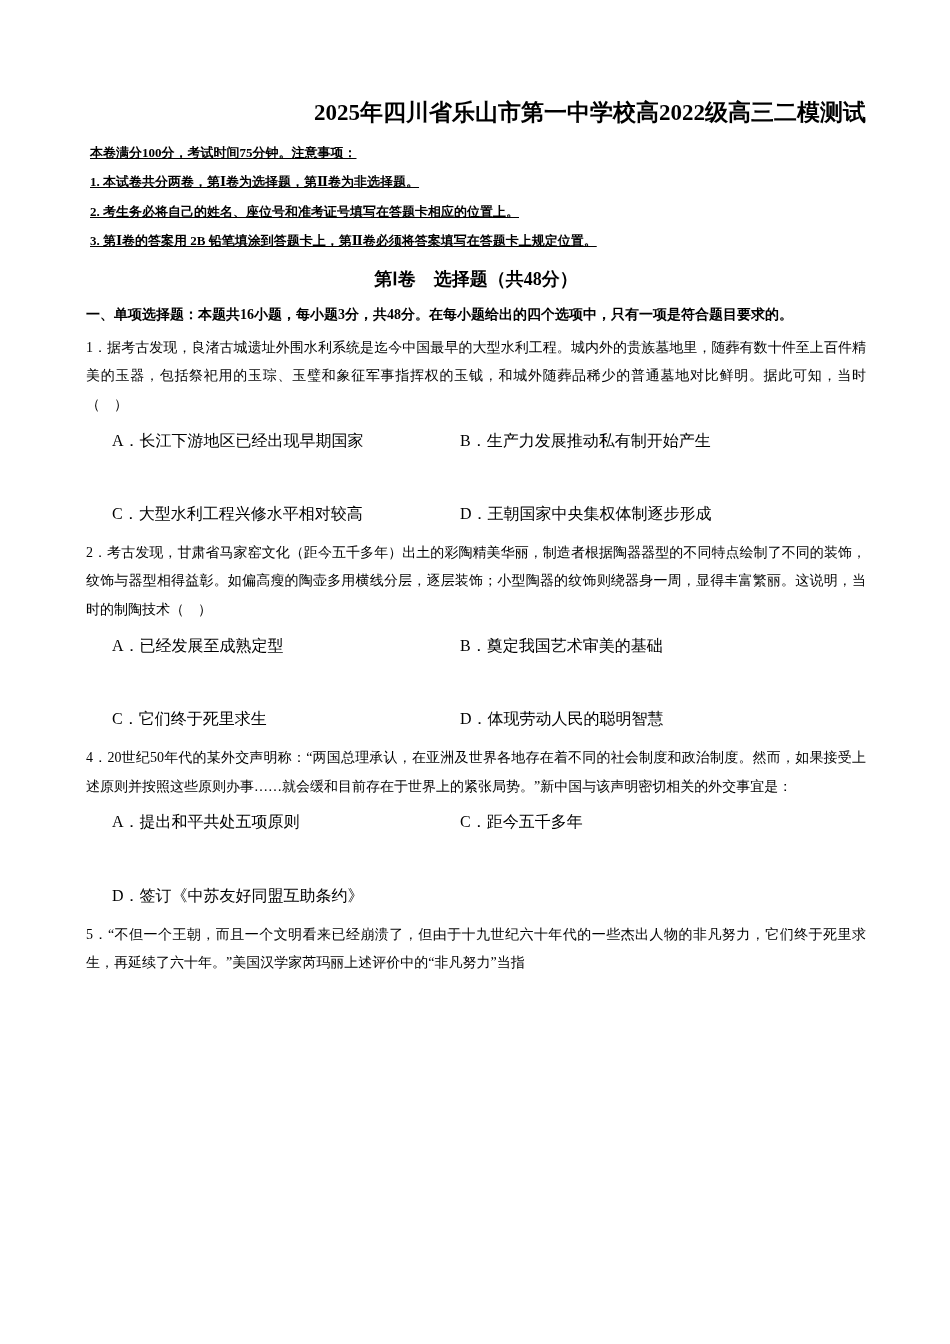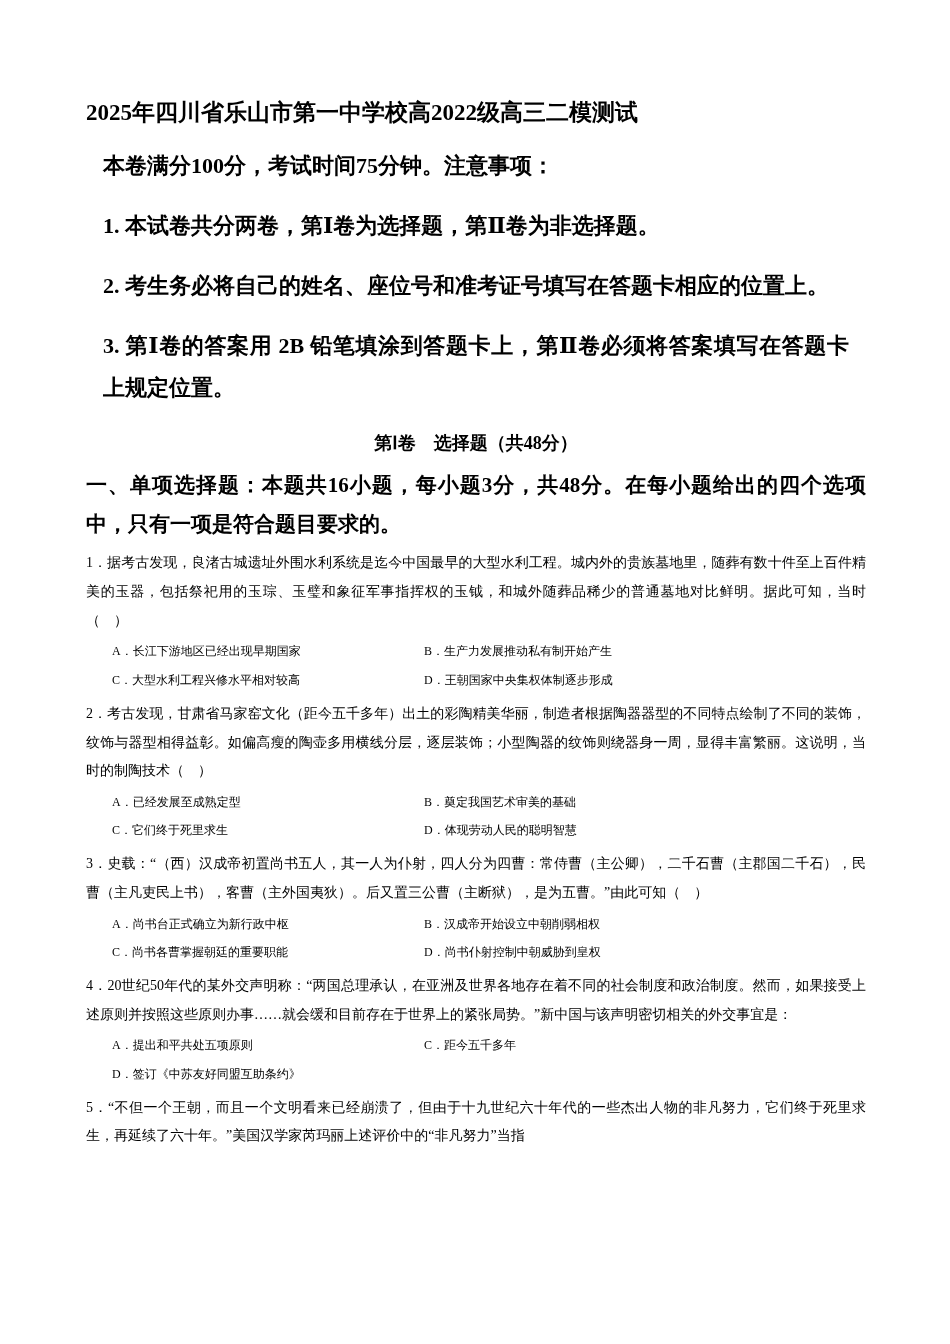--- a/index.html
+++ b/index.html
@@ -10,69 +10,71 @@
     font-family: "Liberation Serif", "DejaVu Serif", serif;
   }
   .page {
     width: 950px;
     min-height: 1344px;
     box-sizing: border-box;
     padding: 98px 84px 40px 86px;
     background: #ffffff;
   }
   .title {
-    text-align: left;
+    text-align: right;
     font-size: 23px;
     font-weight: bold;
     margin: 0 0 12px 0;
     line-height: 1.3;
   }
   .subject {
     text-align: center;
     font-size: 27px;
     font-weight: bold;
     letter-spacing: 10px;
     margin: 0 0 20px 0;
   }
   .notice {
-    font-size: 22px;
+    font-size: 13px;
     font-weight: bold;
     line-height: 1.95;
-    margin: 17px;
+    margin: 4px;
     text-align: justify;
+    text-decoration: underline;
   }
   .section-header {
     text-align: center;
     font-size: 18px;
     font-weight: bold;
     margin: 10px 0 6px 0;
     line-height: 1.8;
     font-family: Liberation Serif, serif;
   }
   .instruction {
-    font-size: 21px;
+    font-size: 14px;
     font-weight: bold;
     line-height: 1.85;
     margin: 0 0 6px 0;
     text-align: justify;
   }
   .question { margin: 0; }
   .stem {
     font-size: 14px;
     line-height: 2.05;
     margin: 6px 0 0 0;
     text-align: justify;
   }
   .options {
     display: grid;
     grid-template-columns: 312px auto;
     padding-left: 26px;
-    font-size: 12px;
+    font-size: 16px;
     line-height: 2.35;
     margin: 2px 0 4px 0;
+    gap: 36px;
   }
   .option { white-space: nowrap; }
 </style>
 </head>
 <body>
 
 <div class="page">
 
   <h1 class="title">2025年四川省乐山市第一中学校高2022级高三二模测试</h1>
 
@@ -98,29 +100,20 @@
   <div class="question">
     <p class="stem">2．考古发现，甘肃省马家窑文化（距今五千多年）出土的彩陶精美华丽，制造者根据陶器器型的不同特点绘制了不同的装饰，纹饰与器型相得益彰。如偏高瘦的陶壶多用横线分层，逐层装饰；小型陶器的纹饰则绕器身一周，显得丰富繁丽。这说明，当时的制陶技术（　）</p>
     <div class="options">
       <span class="option">A．已经发展至成熟定型</span>
       <span class="option">B．奠定我国艺术审美的基础</span>
       <span class="option">C．它们终于死里求生</span>
       <span class="option">D．体现劳动人民的聪明智慧</span>
     </div>
   </div>
 
-  <div class="question">
-    <p class="stem">3．史载：“（西）汉成帝初置尚书五人，其一人为仆射，四人分为四曹：常侍曹（主公卿），二千石曹（主郡国二千石），民曹（主凡吏民上书），客曹（主外国夷狄）。后又置三公曹（主断狱），是为五曹。”由此可知（　）</p>
-    <div class="options">
-      <span class="option">A．尚书台正式确立为新行政中枢</span>
-      <span class="option">B．汉成帝开始设立中朝削弱相权</span>
-      <span class="option">C．尚书各曹掌握朝廷的重要职能</span>
-      <span class="option">D．尚书仆射控制中朝威胁到皇权</span>
-    </div>
-  </div>
 
   <div class="question">
     <p class="stem">4．20世纪50年代的某外交声明称：“两国总理承认，在亚洲及世界各地存在着不同的社会制度和政治制度。然而，如果接受上述原则并按照这些原则办事……就会缓和目前存在于世界上的紧张局势。”新中国与该声明密切相关的外交事宜是：</p>
     <div class="options">
       <span class="option">A．提出和平共处五项原则</span>
       <span class="option">C．距今五千多年</span>
       <span class="option">D．签订《中苏友好同盟互助条约》</span>
     </div>
   </div>
 

